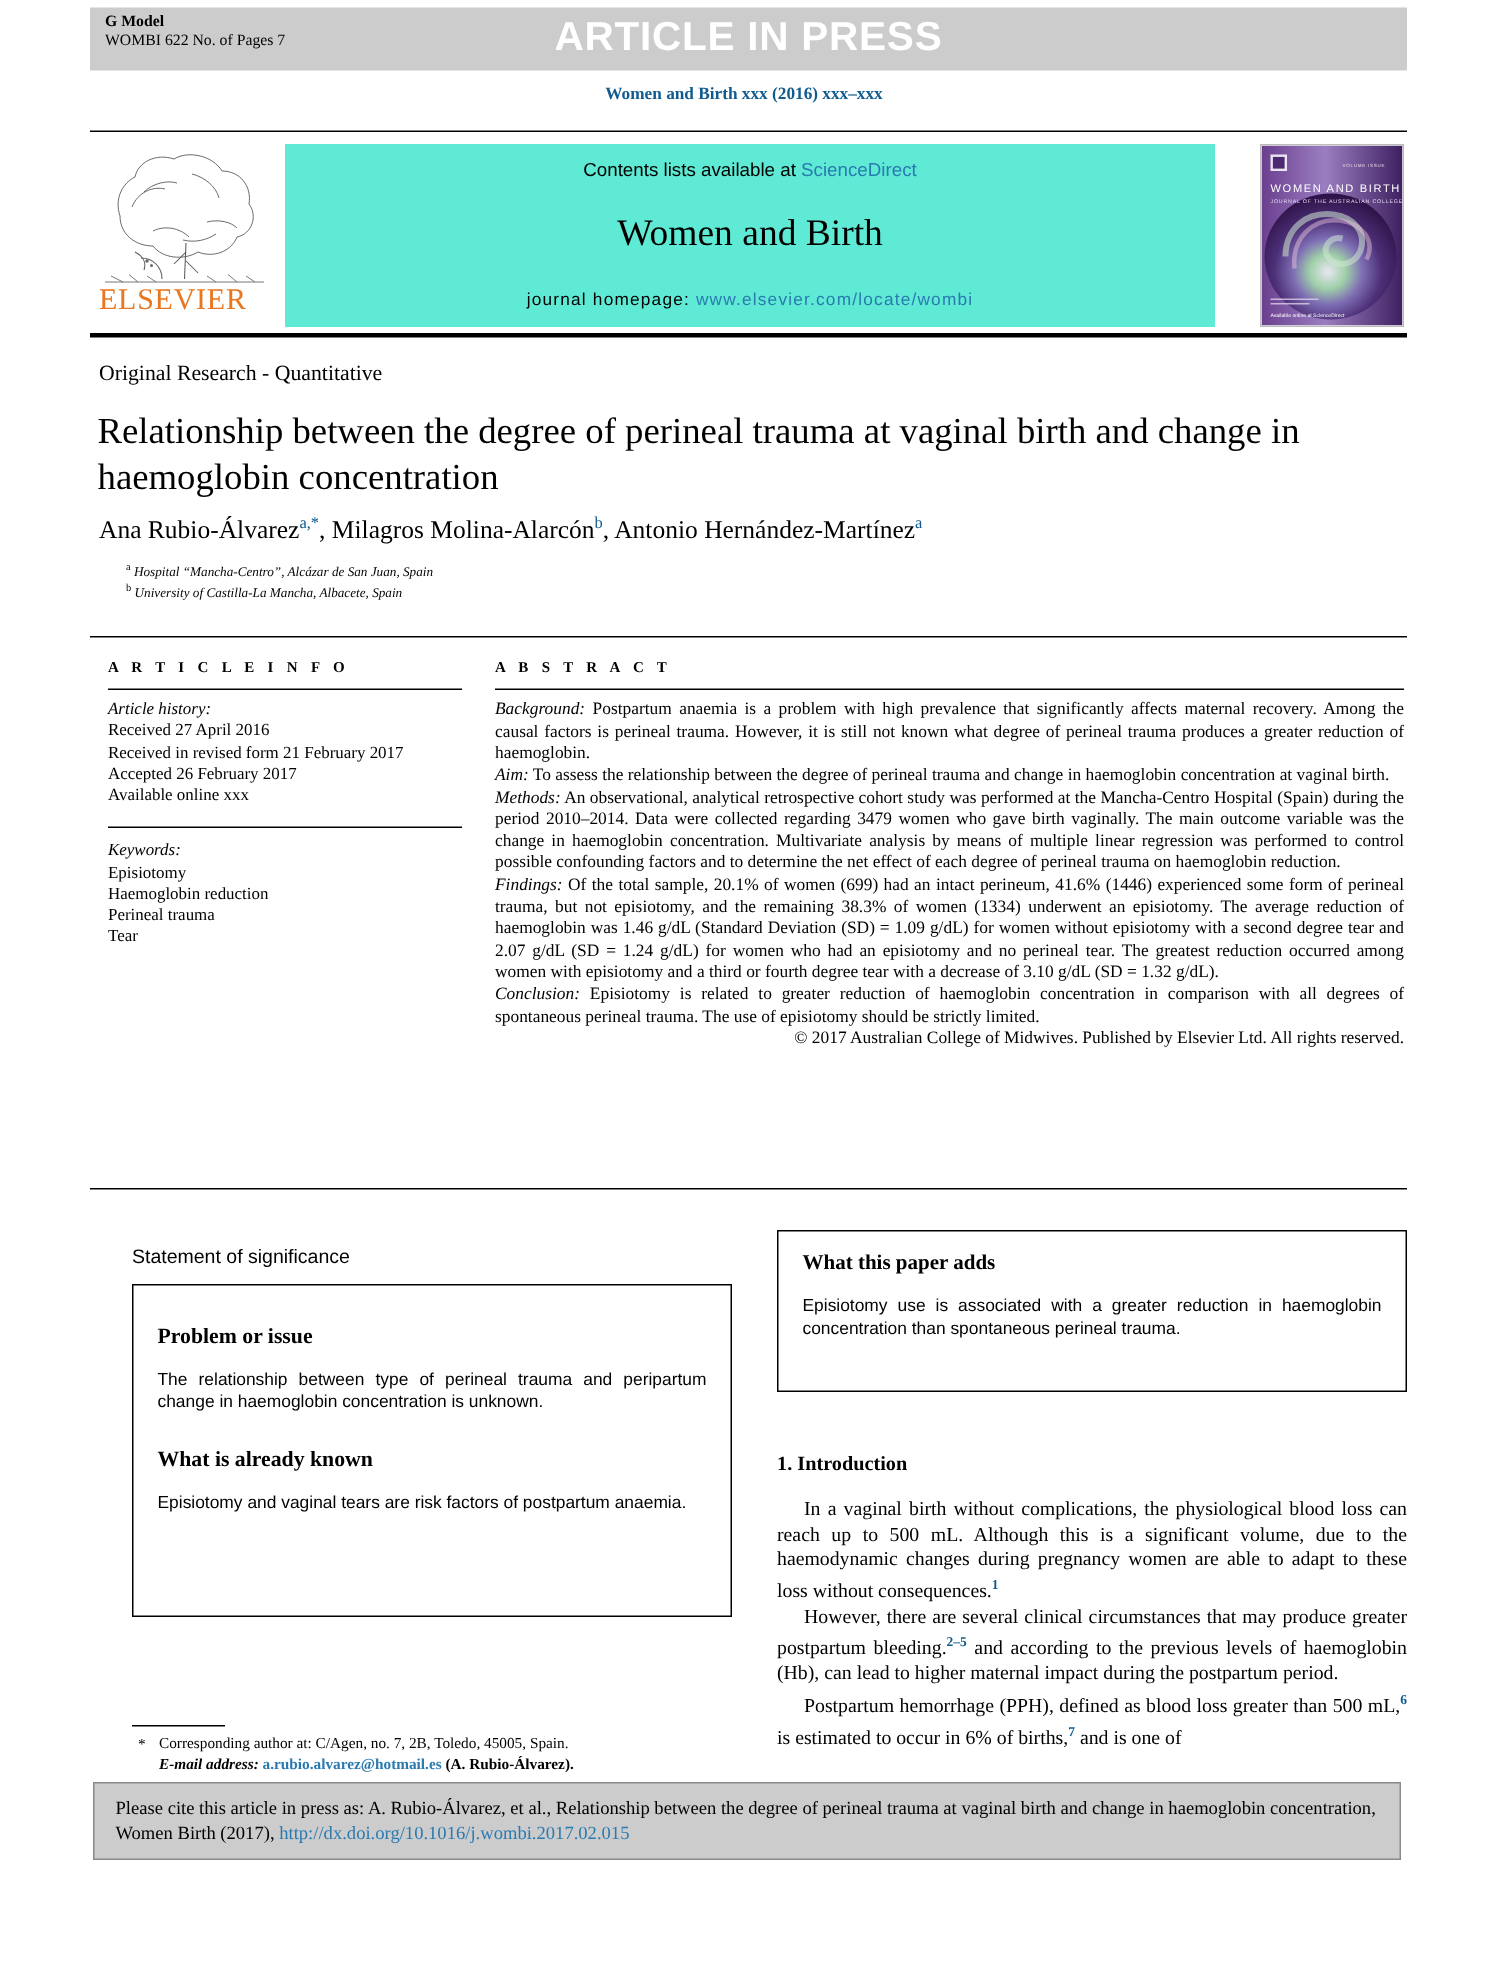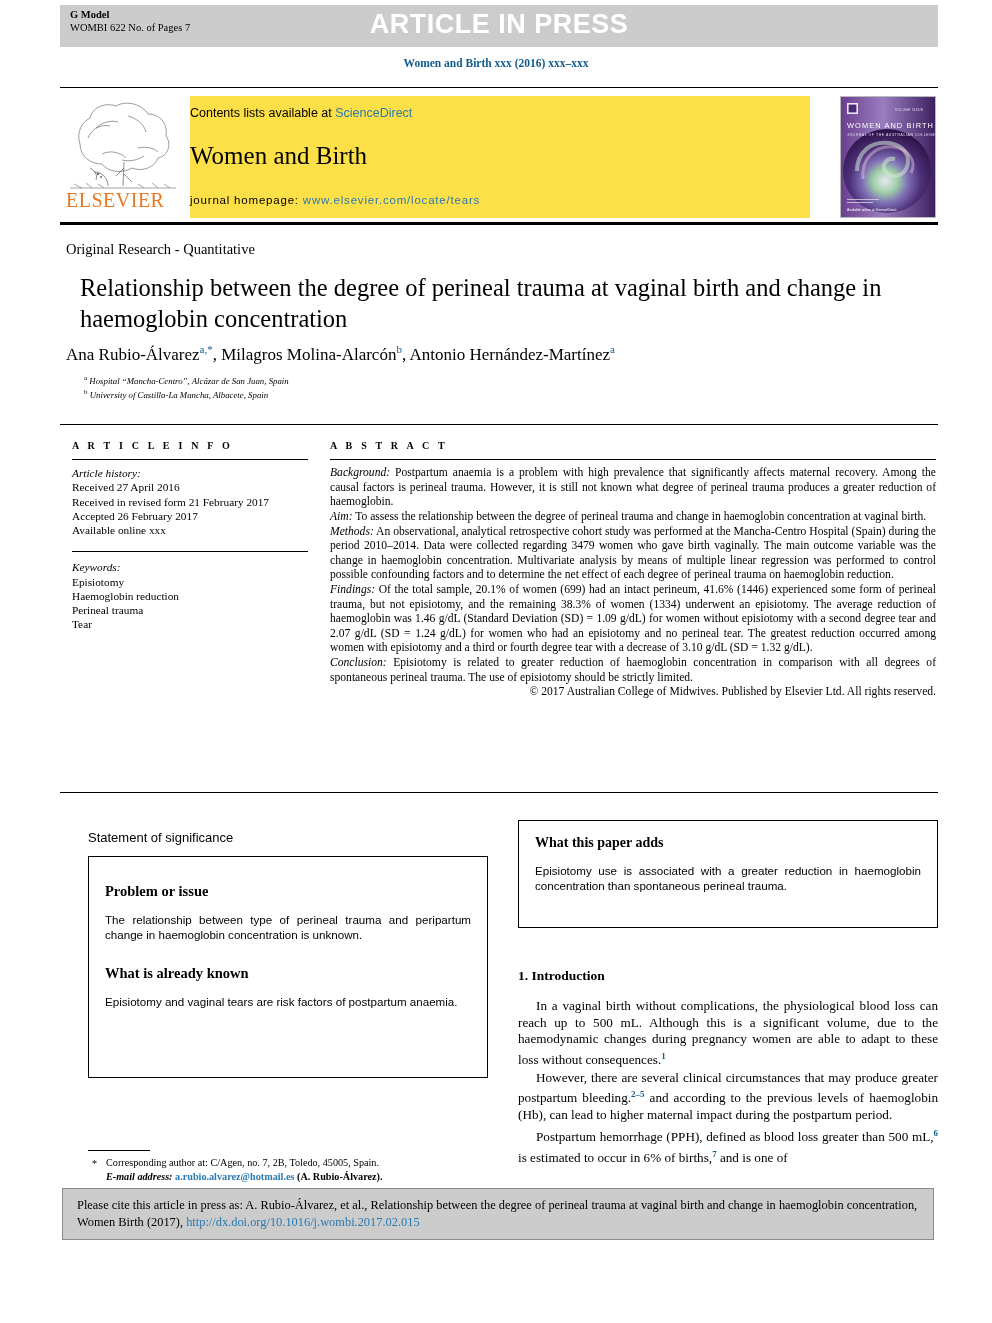--- a/index.html
+++ b/index.html
@@ -69,22 +69,22 @@
     font-family: "Liberation Serif", serif;
     font-size: 20px;
     letter-spacing: 0.5px;
     color: #e87722;
   }
   .tree-svg { position: absolute; left: 6px; top: 2px; }
 
   .contents-box {
     position: absolute;
     left: 130px; top: 8px; width: 620px; height: 122px;
-    background: #fde047;
-    text-align: left;
+    background: #5eead4;
+    text-align: center;
   }
   .contents-line {
     margin-top: 10px;
     font-family: "Liberation Sans", sans-serif;
     font-size: 12.5px;
   }
   .contents-line a { color: #2a7ab0; text-decoration: none; }
   .journal-title {
     margin-top: 22px;
     font-family: "Liberation Serif", serif;
@@ -113,21 +113,21 @@
 
   
   .artcat {
     position: absolute;
     left: 66px; top: 241px;
     font-family: "Liberation Serif", serif;
     font-size: 14.5px;
   }
   .art-title {
     position: absolute;
-    left: 80px; top: 272px; width: 830px;
+    left: 65px; top: 272px; width: 830px;
     font-family: "Liberation Serif", serif;
     font-size: 24.5px;
     line-height: 31px;
   }
   .authors {
     position: absolute;
     left: 66px; top: 343px; width: 830px;
     font-family: "Liberation Serif", serif;
     font-size: 17px;
   }
@@ -346,21 +346,21 @@
     </svg>
     <div class="elsevier-word">ELSEVIER</div>
   </div>
 
   <div class="contents-box">
     <div class="contents-line">
       <span>Contents lists available at </span><a href="#">ScienceDirect</a>
     </div>
     <div class="journal-title">Women and Birth</div>
     <div class="homepage-line">
-      <span>journal homepage: </span><a href="#">www.elsevier.com/locate/tears</a>
+      <span>journal homepage: </span><a href="#">www.elsevier.com/locate/wombi</a>
     </div>
   </div>
 
   <div class="cover-thumb">
     <svg width="94" height="120" viewBox="0 0 94 120">
       <defs>
         <radialGradient id="g1" cx="48%" cy="62%" r="62%">
           <stop offset="0%" stop-color="#e9e6f2"></stop>
           <stop offset="22%" stop-color="#9fd0a8"></stop>
           <stop offset="42%" stop-color="#7f6fb5"></stop>

